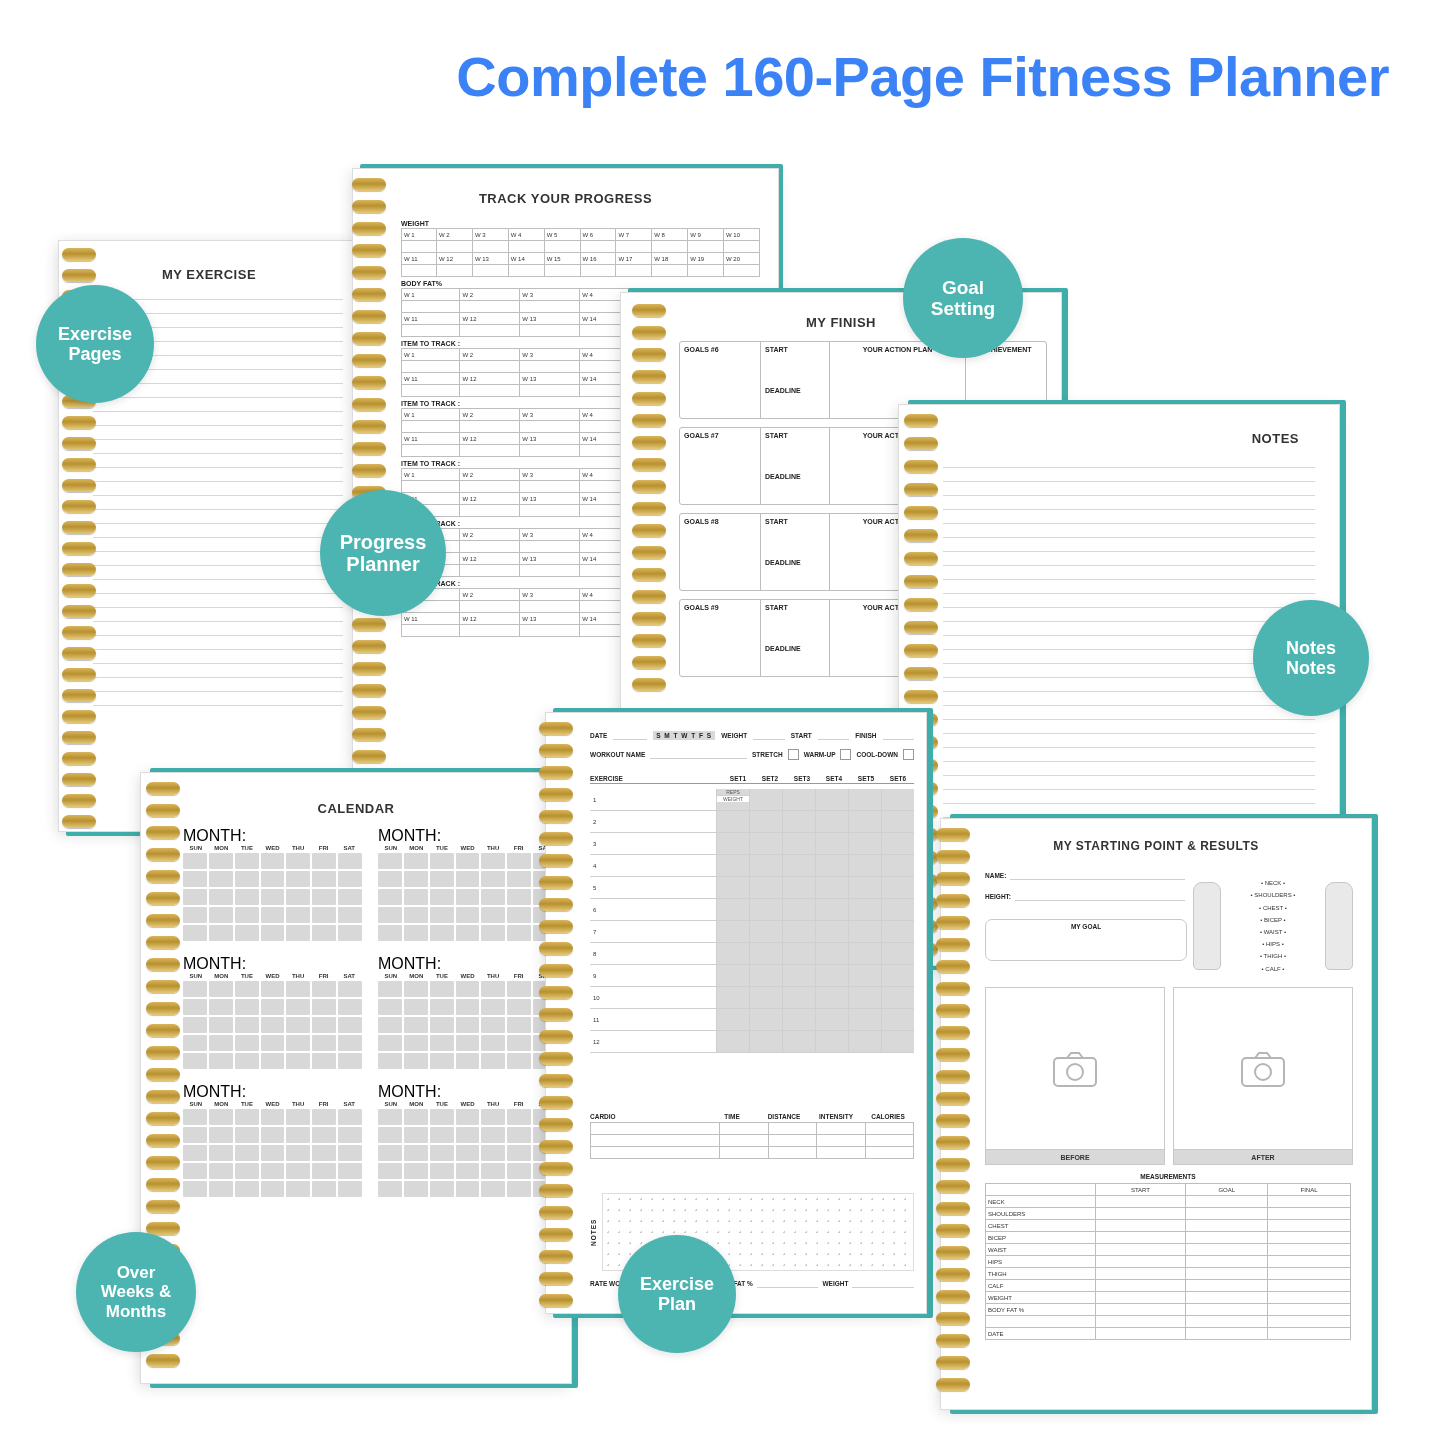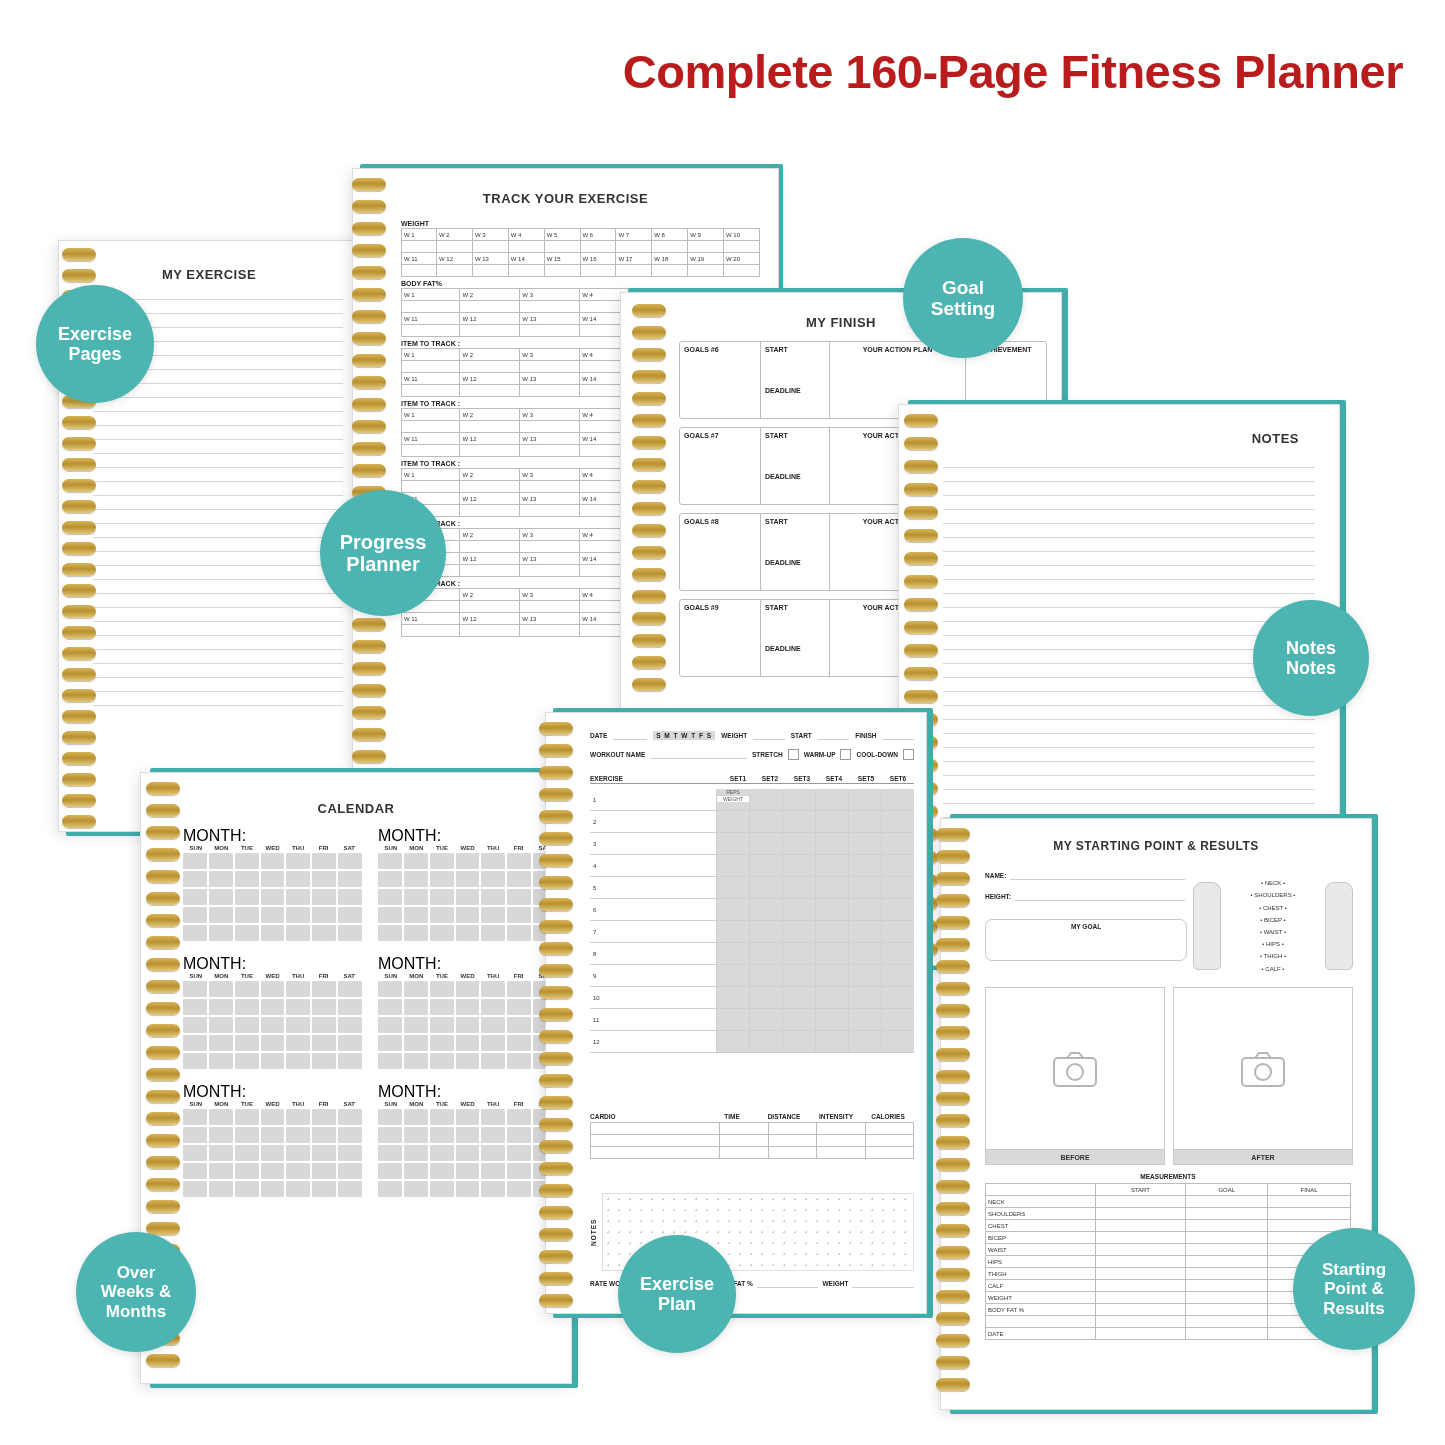--- a/index.html
+++ b/index.html
@@ -7,22 +7,22 @@
     width:1445px;height:1445px;
     background:#ffffff;
     font-family:"Liberation Sans", sans-serif;
     overflow:hidden;
     position:relative;
   }
   .stage{position:absolute;inset:0;}
 
   
   .title{
-    position:absolute;right:42px;top:44px;
-    font-size:47px;font-weight:bold;color:#b91c1c;
+    position:absolute;right:56px;top:44px;
+    font-size:56px;font-weight:bold;color:#3b82f6;
     letter-spacing:-0.5px;white-space:nowrap;
   }
   .subtitle{
     position:absolute;right:38px;top:120px;
     font-size:30px;font-weight:bold;color:#3a3a3a;
     text-align:right;line-height:1.25;width:700px;
   }
 
   
   .book{position:absolute;background:#ffffff;box-shadow:0 4px 14px rgba(0,0,0,.16);}
@@ -161,21 +161,21 @@
         <i style="top:512px"></i>
         <i style="top:533px"></i>
         <i style="top:554px"></i>
         <i style="top:575px"></i>
       </div>
   </div>
 
   <div class="book" style="left:352px;top:168px;width:425px;height:600px;">
     <div class="cover" style="left:8px;top:-4px;right:-6px;bottom:-6px;"></div>
     <div class="page" style="left:0;top:0;width:425px;height:600px;">
-      <div class="page-title" style="font-size:13px;margin-top:22px;">TRACK YOUR EXERCISE</div>
+      <div class="page-title" style="font-size:13px;margin-top:22px;">TRACK YOUR PROGRESS</div>
       <div id="progress-sections" style="position:absolute;left:48px;right:18px;top:48px;">
           <div class="sec-label">WEIGHT</div>
           <table class="grid">
             <tbody>
               <tr>
                 <td>W 1</td>
                 <td>W 2</td>
                 <td>W 3</td>
                 <td>W 4</td>
                 <td>W 5</td>
@@ -1387,21 +1387,14 @@
         <div>Weeks &amp;</div>
         <div>Months</div>
       </span>
   </div>
   <div class="badge" style="left:618px;top:1235px;width:118px;height:118px;font-size:18px;">
     <span id="badge-5">
         <div>Exercise</div>
         <div>Plan</div>
       </span>
   </div>
-  <div class="badge" style="left:1293px;top:1228px;width:122px;height:122px;font-size:17px;">
-    <span id="badge-6">
-        <div>Starting</div>
-        <div>Point &amp;</div>
-        <div>Results</div>
-      </span>
-  </div>
 
 </div>
 
 </body></html>

